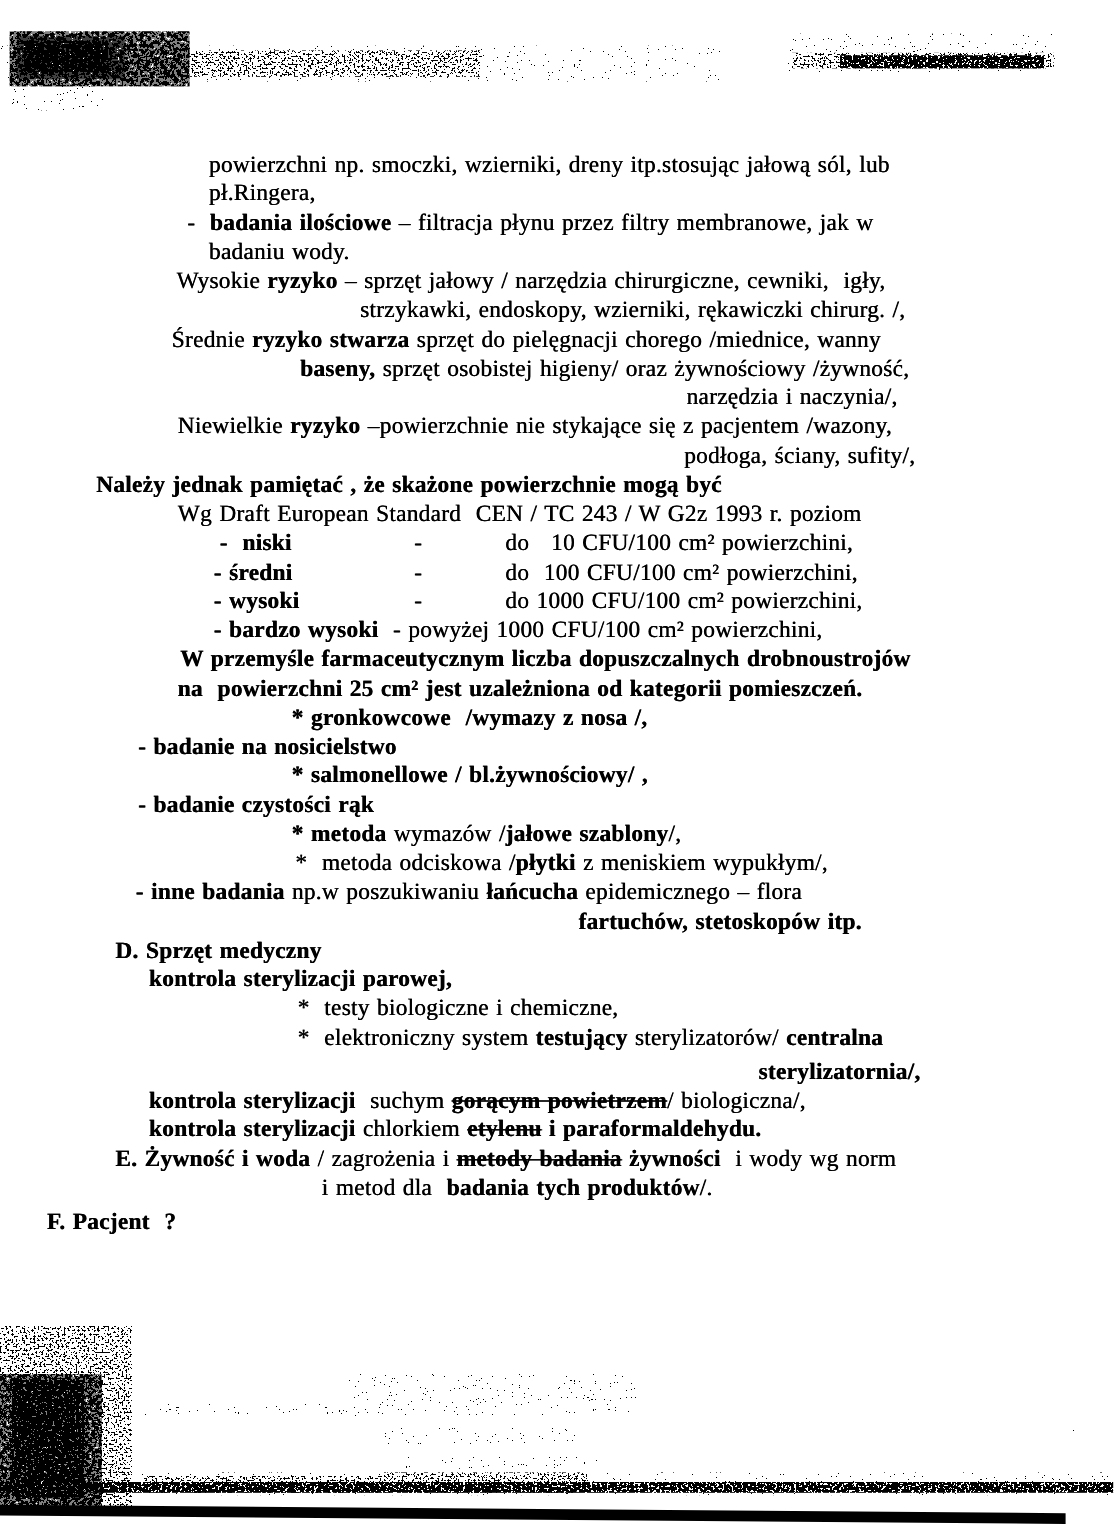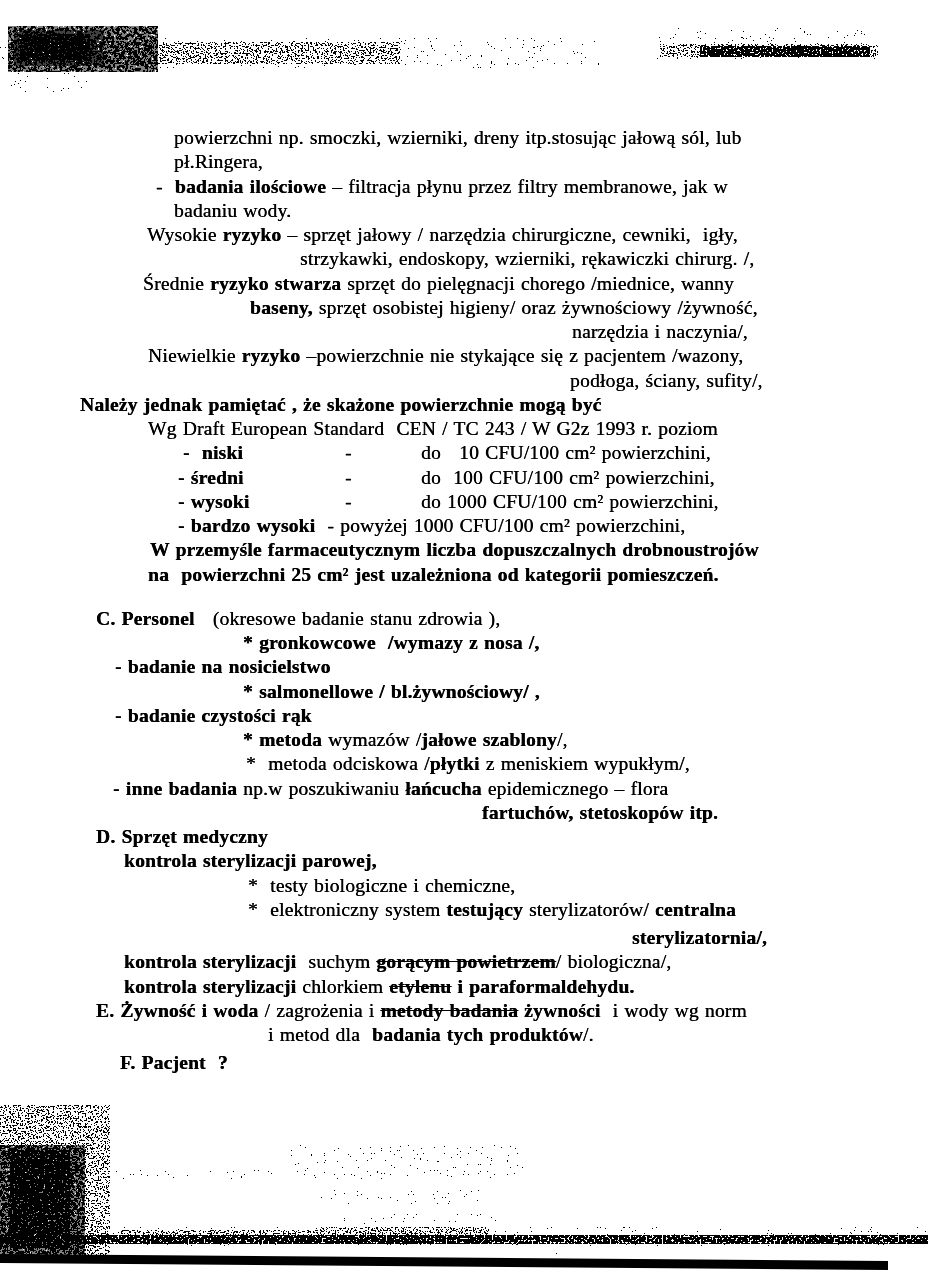--- a/index.html
+++ b/index.html
@@ -125,34 +125,33 @@
       <div class="line" style="padding-left: 148px;"><span class="">Niewielkie </span><span class="b">ryzyko</span><span class=""> –powierzchnie nie stykające się z pacjentem /wazony,</span></div>
       <div class="line" style="padding-left: 570px;"><span class="">podłoga, ściany, sufity/,</span></div>
       <div class="line" style="padding-left: 80px;"><span class="b">Należy jednak pamiętać , że skażone powierzchnie mogą być</span></div>
       <div class="line" style="padding-left: 148px;"><span class="">Wg Draft European Standard  CEN / TC 243 / W G2z 1993 r. poziom</span></div>
       <div class="line" style="padding-left: 183px;"><span class="b w" style="width: 162px;">-  niski</span><span class="w" style="width: 76px;">-</span><span class="">do   10 CFU/100 cm² powierzchini,</span></div>
       <div class="line" style="padding-left: 178px;"><span class="b w" style="width: 167px;">- średni</span><span class="w" style="width: 76px;">-</span><span class="">do  100 CFU/100 cm² powierzchini,</span></div>
       <div class="line" style="padding-left: 178px;"><span class="b w" style="width: 167px;">- wysoki</span><span class="w" style="width: 76px;">-</span><span class="">do 1000 CFU/100 cm² powierzchini,</span></div>
       <div class="line" style="padding-left: 178px;"><span class="b">- bardzo wysoki</span><span class="">  - powyżej 1000 CFU/100 cm² powierzchini,</span></div>
       <div class="line" style="padding-left: 150px;"><span class="b">W przemyśle farmaceutycznym liczba dopuszczalnych drobnoustrojów</span></div>
       <div class="line" style="padding-left: 148px;"><span class="b">na  powierzchni 25 cm² jest uzależniona od kategorii pomieszczeń.</span></div>
-      <div class="line" style="padding-left: 96px; margin-top: 20px;"><span class="b">C. Personel</span><span class="">   (okresowe badanie stanu zdrowia ),</span></div>
       <div class="line" style="padding-left: 243px;"><span class="b">* gronkowcowe  /wymazy z nosa /,</span></div>
       <div class="line" style="padding-left: 115px;"><span class="b">- badanie na nosicielstwo</span></div>
       <div class="line" style="padding-left: 243px;"><span class="b">* salmonellowe / bl.żywnościowy/ ,</span></div>
       <div class="line" style="padding-left: 115px;"><span class="b">- badanie czystości rąk</span></div>
       <div class="line" style="padding-left: 243px;"><span class="b">* metoda</span><span class=""> wymazów /</span><span class="b">jałowe szablony</span><span class="">/,</span></div>
       <div class="line" style="padding-left: 246px;"><span class="">*  metoda odciskowa /</span><span class="b">płytki</span><span class=""> z meniskiem wypukłym/,</span></div>
       <div class="line" style="padding-left: 113px;"><span class="b">- inne badania</span><span class=""> np.w poszukiwaniu </span><span class="b">łańcucha</span><span class=""> epidemicznego – flora</span></div>
       <div class="line" style="padding-left: 482px;"><span class="b">fartuchów, stetoskopów itp.</span></div>
       <div class="line" style="padding-left: 96px;"><span class="b">D. Sprzęt medyczny</span></div>
       <div class="line" style="padding-left: 124px;"><span class="b">kontrola sterylizacji parowej,</span></div>
       <div class="line" style="padding-left: 248px;"><span class="">*  testy biologiczne i chemiczne,</span></div>
       <div class="line" style="padding-left: 248px;"><span class="">*  elektroniczny system </span><span class="b">testujący</span><span class=""> sterylizatorów/ </span><span class="b">centralna</span></div>
       <div class="line" style="padding-left: 632px; margin-top: 4px;"><span class="b">sterylizatornia/,</span></div>
       <div class="line" style="padding-left: 124px;"><span class="b">kontrola sterylizacji</span><span class="">  suchym </span><span class="b strike">gorącym powietrzem</span><span class="">/ biologiczna/,</span></div>
       <div class="line" style="padding-left: 124px;"><span class="b">kontrola sterylizacji</span><span class=""> chlorkiem </span><span class="b strike">etylenu</span><span class="b"> i paraformaldehydu.</span></div>
       <div class="line" style="padding-left: 96px;"><span class="b">E. Żywność i woda</span><span class=""> / zagrożenia i </span><span class="b strike">metody badania</span><span class="b"> żywności</span><span class="">  i wody wg norm</span></div>
       <div class="line" style="padding-left: 268px;"><span class="">i metod dla  </span><span class="b">badania tych produktów</span><span class="">/.</span></div>
-      <div class="line" style="padding-left: 96px; margin-top: 4px; margin-left: 24px;"><span class="b">F. Pacjent  ?</span></div>
+      <div class="line" style="padding-left: 39px; margin-top: 4px;"><span class="b">F. Pacjent  ?</span></div>
     </div>
 
 </div>
 
 </body></html>

